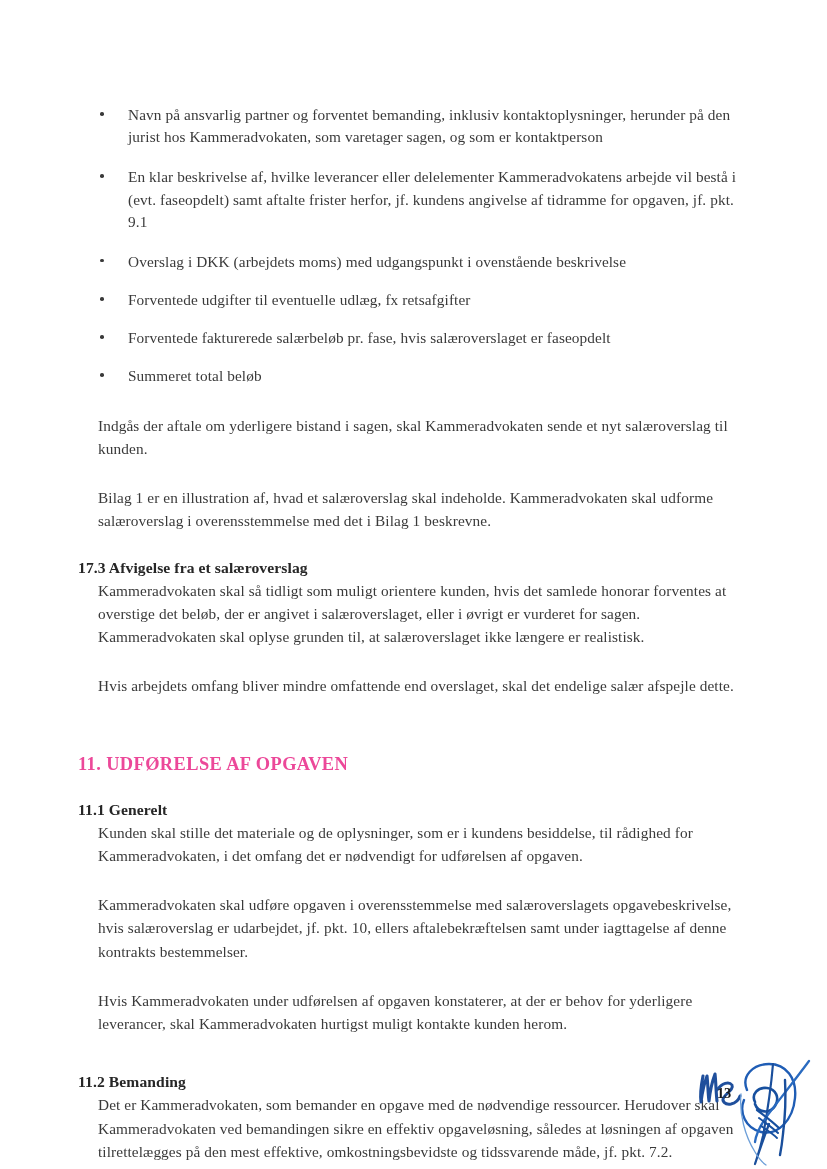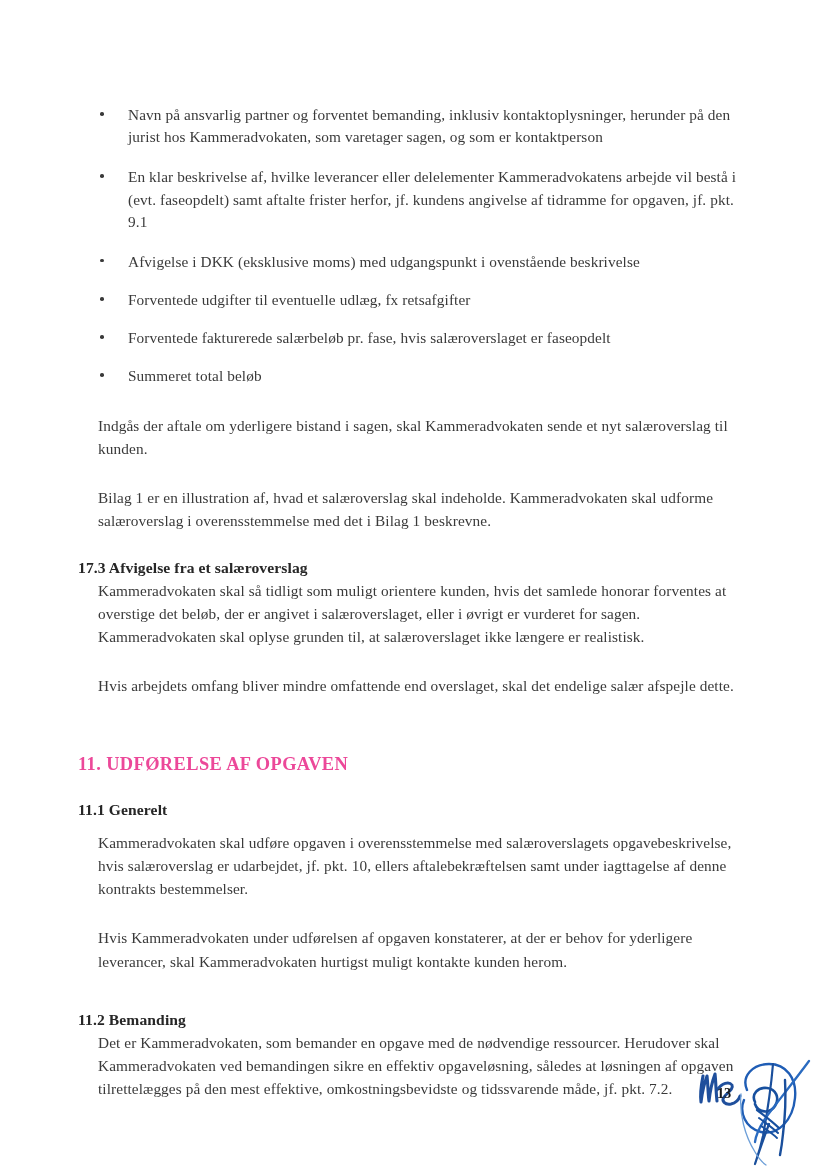--- a/index.html
+++ b/index.html
@@ -120,21 +120,21 @@
       <li>
         <span class="dot"></span>
         <span>Navn på ansvarlig partner og forventet bemanding, inklusiv kontaktoplysninger, herunder på den jurist hos Kammeradvokaten, som varetager sagen, og som er kontaktperson</span>
       </li>
       <li>
         <span class="dot"></span>
         <span>En klar beskrivelse af, hvilke leverancer eller delelementer Kammeradvokatens arbejde vil bestå i (evt. faseopdelt) samt aftalte frister herfor, jf. kundens angivelse af tidramme for opgaven, jf. pkt. 9.1</span>
       </li>
       <li class="tight">
         <span class="dot"></span>
-        <span>Afvigelse i DKK (eksklusive moms) med udgangspunkt i ovenstående beskrivelse</span>
+        <span>Overslag i DKK (arbejdets moms) med udgangspunkt i ovenstående beskrivelse</span>
       </li>
       <li class="tight">
         <span class="dot"></span>
         <span>Forventede udgifter til eventuelle udlæg, fx retsafgifter</span>
       </li>
       <li class="tight">
         <span class="dot"></span>
         <span>Forventede fakturerede salærbeløb pr. fase, hvis salæroverslaget er faseopdelt</span>
       </li>
       <li class="tight">
@@ -160,20 +160,21 @@
 
     <p class="body">Hvis arbejdets omfang bliver mindre omfattende end overslaget, skal det endelige salær afspejle dette.</p>
 
     <div class="gap-lg"></div>
 
     <h2 class="major">11. UDFØRELSE AF OPGAVEN</h2>
 
     <div class="gap-xl"></div>
 
     <h3 class="sub">11.1 Generelt</h3>
+    <p class="body">Kunden skal stille det materiale og de oplysninger, som er i kundens besiddelse, til rådighed for Kammeradvokaten, i det omfang det er nødvendigt for udførelsen af opgaven.</p>
 
     <div class="gap-sm"></div>
 
     <p class="body">Kammeradvokaten skal udføre opgaven i overensstemmelse med salæroverslagets opgavebeskrivelse, hvis salæroverslag er udarbejdet, jf. pkt. 10, ellers aftalebekræftelsen samt under iagttagelse af denne kontrakts bestemmelser.</p>
 
     <div class="gap-sm"></div>
 
     <p class="body">Hvis Kammeradvokaten under udførelsen af opgaven konstaterer, at der er behov for yderligere leverancer, skal Kammeradvokaten hurtigst muligt kontakte kunden herom.</p>
 
     <div class="gap-md"></div>

